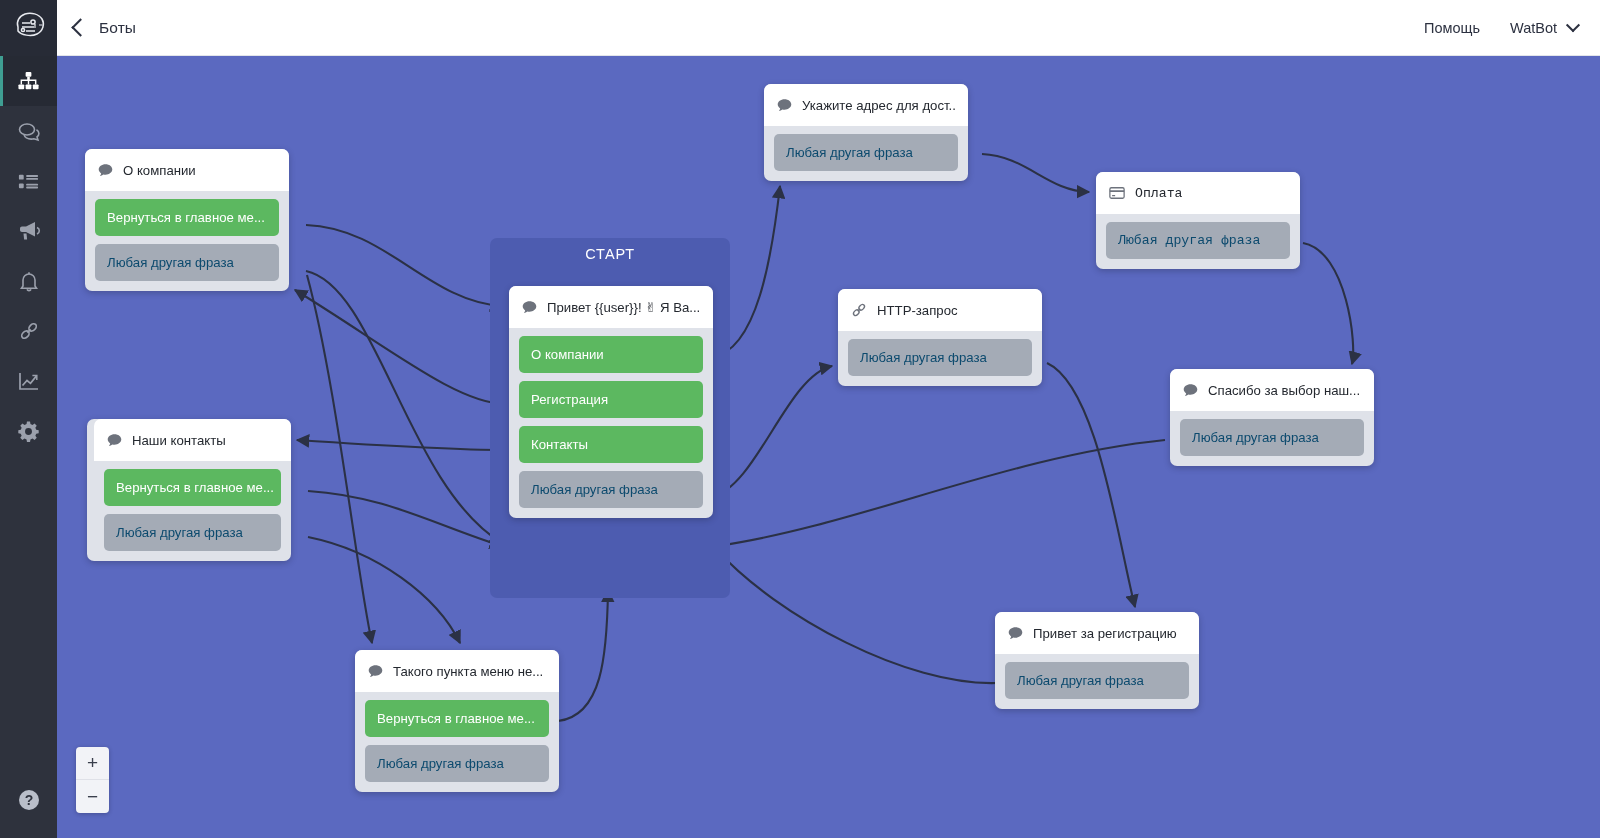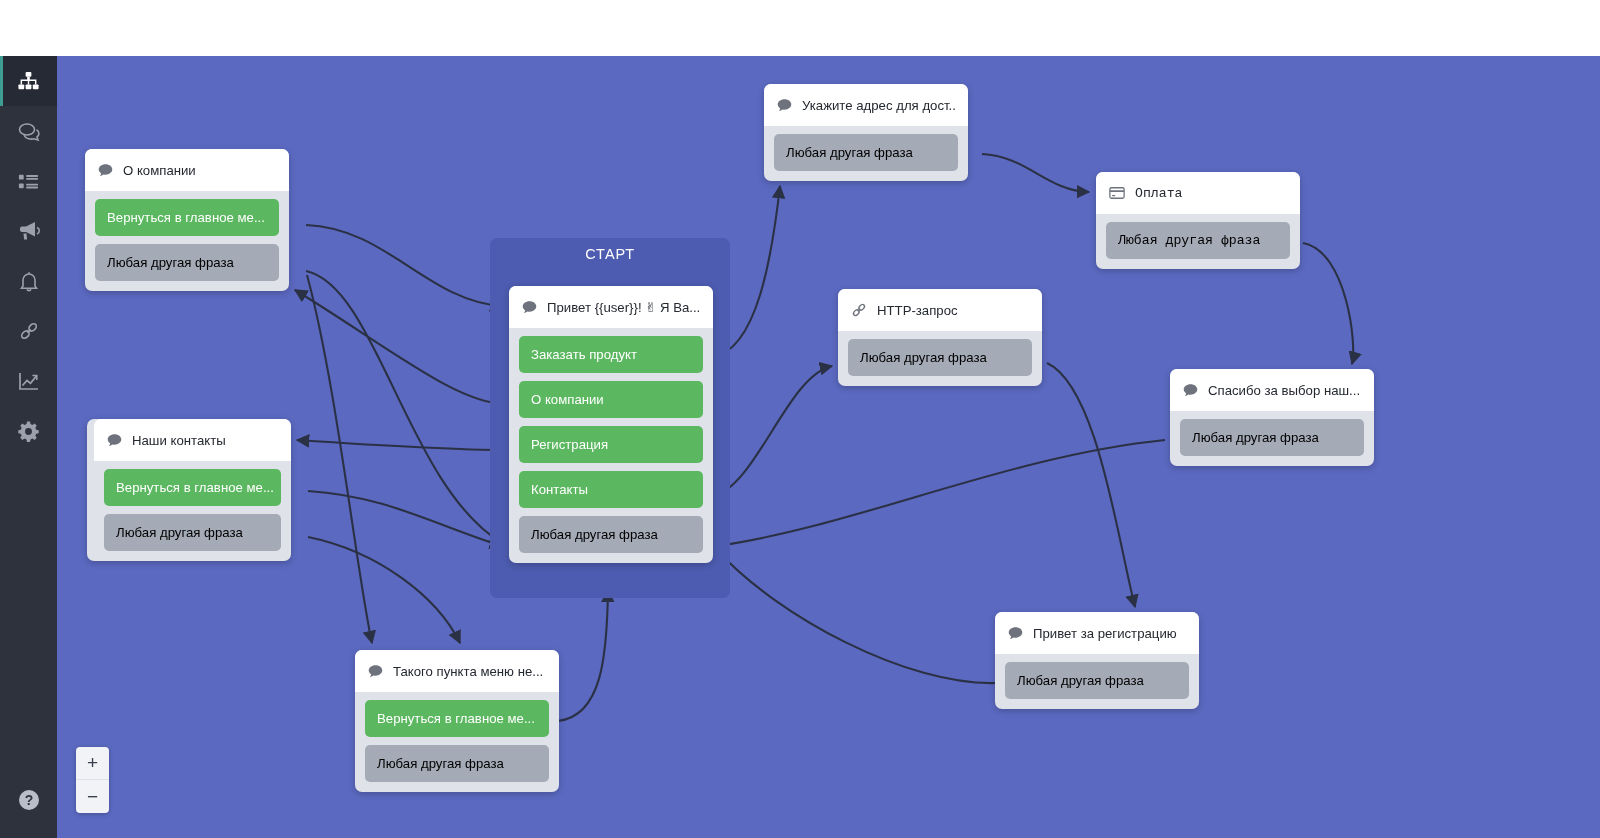--- a/index.html
+++ b/index.html
@@ -125,21 +125,21 @@
     height: 37px; border-radius: 5px;
     display: flex; align-items: center;
     padding: 0 12px;
     margin-bottom: 8px;
     font-size: 13.2px;
     white-space: nowrap; overflow: hidden;
     cursor: pointer;
   }
   .btn:last-child { margin-bottom: 0; }
   .btn.green { background: #5cb860; color: #ffffff; }
-  .btn.gray  { background: #a4abb6; color: #000000; }
+  .btn.gray  { background: #a4abb6; color: #0c4a6e; }
 
   
   .zoomctl {
     position: absolute; left: 19px; bottom: 25px;
     width: 33px;
     background: #f2f3f7;
     border-radius: 4px;
     box-shadow: 0 1px 4px rgba(20,24,45,.3);
     z-index: 10;
     overflow: hidden;
@@ -149,20 +149,44 @@
     font-size: 19px; color: #3a3f4c; cursor: pointer;
     user-select: none;
   }
   .zoomctl div:first-child { border-bottom: 1px solid #dfe1e8; }
 </style>
 </head>
 <body>
 
 <div id="app">
 
+  <div class="topbar">
+    <div class="logo-cell">
+      <span>
+        <svg width="34" height="30" viewBox="0 0 34 30" fill="none" stroke="#e8eaef" stroke-width="1.5">
+          <path d="M6 16c-2-5 1-11 7-13 6-2 14 0 17 5 3 5 1 12-5 15-6 3-16 1-19-3 0-2 0-3 0-4z"></path>
+          <path d="M10 12h8M10 16h12M14 20h9" stroke-width="1.3"></path>
+          <circle cx="21" cy="11" r="2.1"></circle>
+          <circle cx="11" cy="19" r="1.6"></circle>
+          <path d="M23 13v4M27 14h3" stroke-width="1.2"></path>
+        </svg>
+      </span>
+    </div>
+    <div class="back-group">
+      <span class="back-chevron"></span>
+      <span class="back-label">Боты</span>
+    </div>
+    <div class="topbar-right">
+      <span class="tb-link">Помощь</span>
+      <span class="user-box">
+        <span class="tb-link">WatBot</span>
+        <span class="caret-down"></span>
+      </span>
+    </div>
+  </div>
 
   <div class="sidebar">
 
     <div class="side-item active">
       <span>
         <svg width="23" height="23" viewBox="0 0 24 24" fill="#ffffff">
           <rect x="9" y="2" width="6" height="5" rx="1"></rect>
           <rect x="1.5" y="15" width="6" height="5" rx="1"></rect>
           <rect x="9" y="15" width="6" height="5" rx="1"></rect>
           <rect x="16.5" y="15" width="6" height="5" rx="1"></rect>
@@ -435,23 +459,20 @@
           <div class="node-head">
             <span class="hd-ico">
               <svg width="17" height="17" viewBox="0 0 24 24" fill="#6d727c">
                 <path d="M12 3C6.7 3 2.4 6.3 2.4 10.4c0 2.3 1.4 4.4 3.5 5.7-.2 1.2-.9 2.6-2 3.7 1.9-.3 3.8-1.1 5.1-2.2 1 .2 2 .4 3 .4 5.3 0 9.6-3.3 9.6-7.6S17.3 3 12 3z"></path>
               </svg>
             </span>
             <span class="node-title">Привет {{user}}! ✌ Я Ва...</span>
           </div>
           <div class="node-body">
             <div class="btn green">
-              <span>Заказать продукт</span>
-            </div>
-            <div class="btn green">
               <span>О компании</span>
             </div>
             <div class="btn green">
               <span>Регистрация</span>
             </div>
             <div class="btn green">
               <span>Контакты</span>
             </div>
             <div class="btn gray">
               <span>Любая другая фраза</span>

